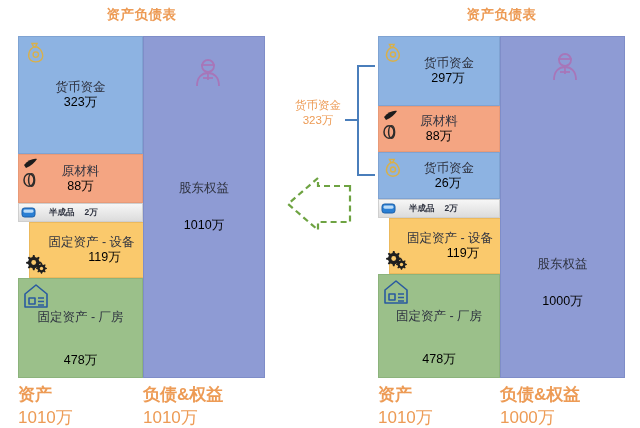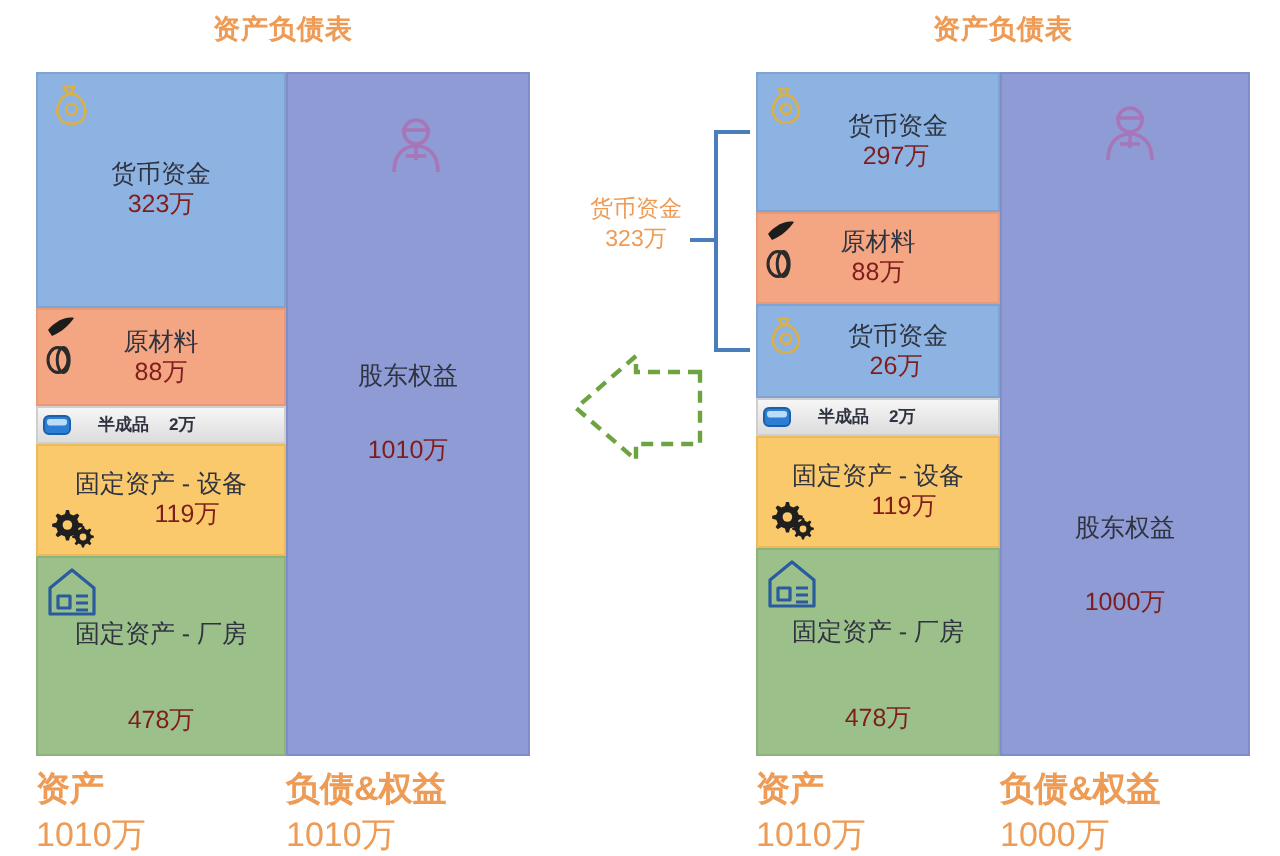--- a/index.html
+++ b/index.html
@@ -23,26 +23,26 @@
     border:1px solid #9aadc6;
     display:flex;flex-direction:column;align-items:center;justify-content:center;
     overflow:hidden;
   }
   .blk .line{display:block;text-align:center;line-height:1.18;white-space:nowrap;}
 
   .c-cash   {background:#8db3e2;border-color:#7fa3d2;}
   .c-mat    {background:#f4a582;border-color:#e89a78;justify-content:center;}
   .c-wip    {background:#e8e8e8;border-color:#cfcfcf;
              background-image:linear-gradient(#f6f6f6,#dcdcdc);align-items:flex-end;}
-  .c-equip  {background:#fac96c;border-color:#ecb95c;}
+  .c-equip  {background:#fac96c;border-color:#ecb95c;margin-left:11px;}
   .c-plant  {background:#9bc08a;border-color:#8cb37c;gap:28px;}
   .c-equity {background:#8e9bd4;border-color:#7f8dc8;gap:22px;}
 
   .t-main{font-size:12.5px;color:#2f3340;}
-  .t-sub {font-size:12.5px;color:#7f1d1d;}
+  .t-sub {font-size:12.5px;color:#000000;}
   .t-small{font-size:8.5px;font-weight:bold;color:#2f3340;}
 
   
   .foot{
     position:absolute;text-align:left;color:#ed9b55;
     font-size:17px;line-height:1.35;white-space:nowrap;
   }
   .foot b{display:block;font-weight:bold;}
   .foot i{display:block;font-style:normal;}
 

